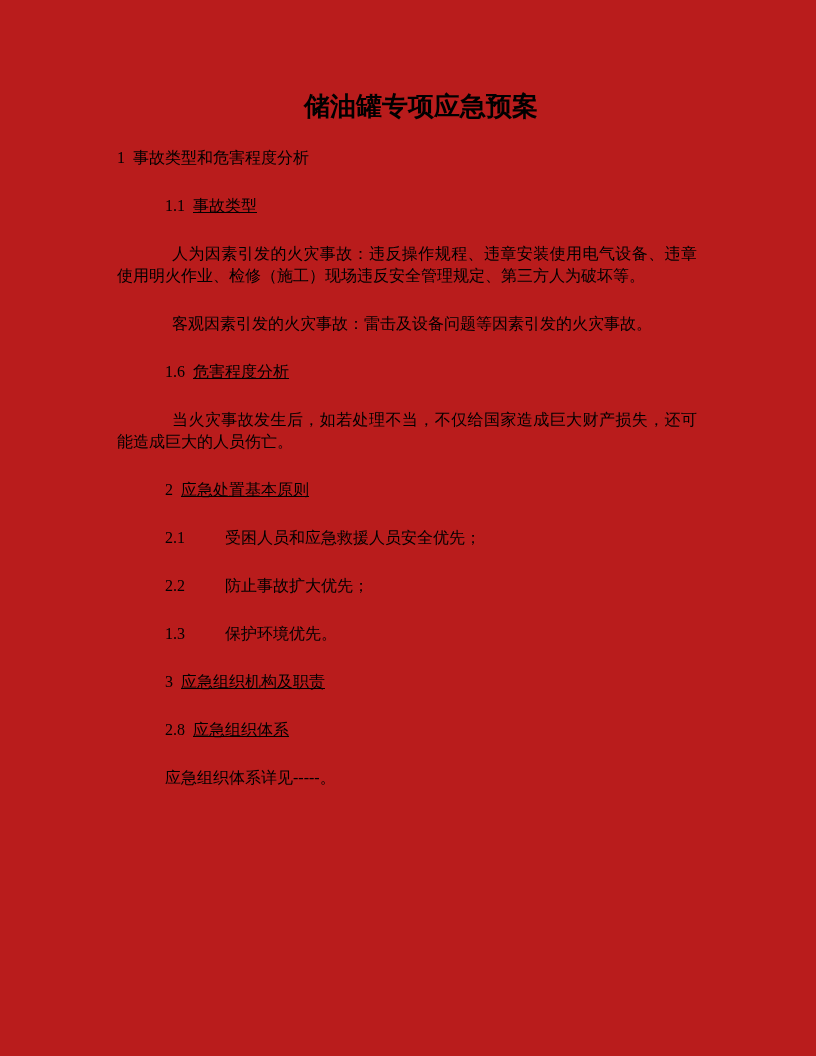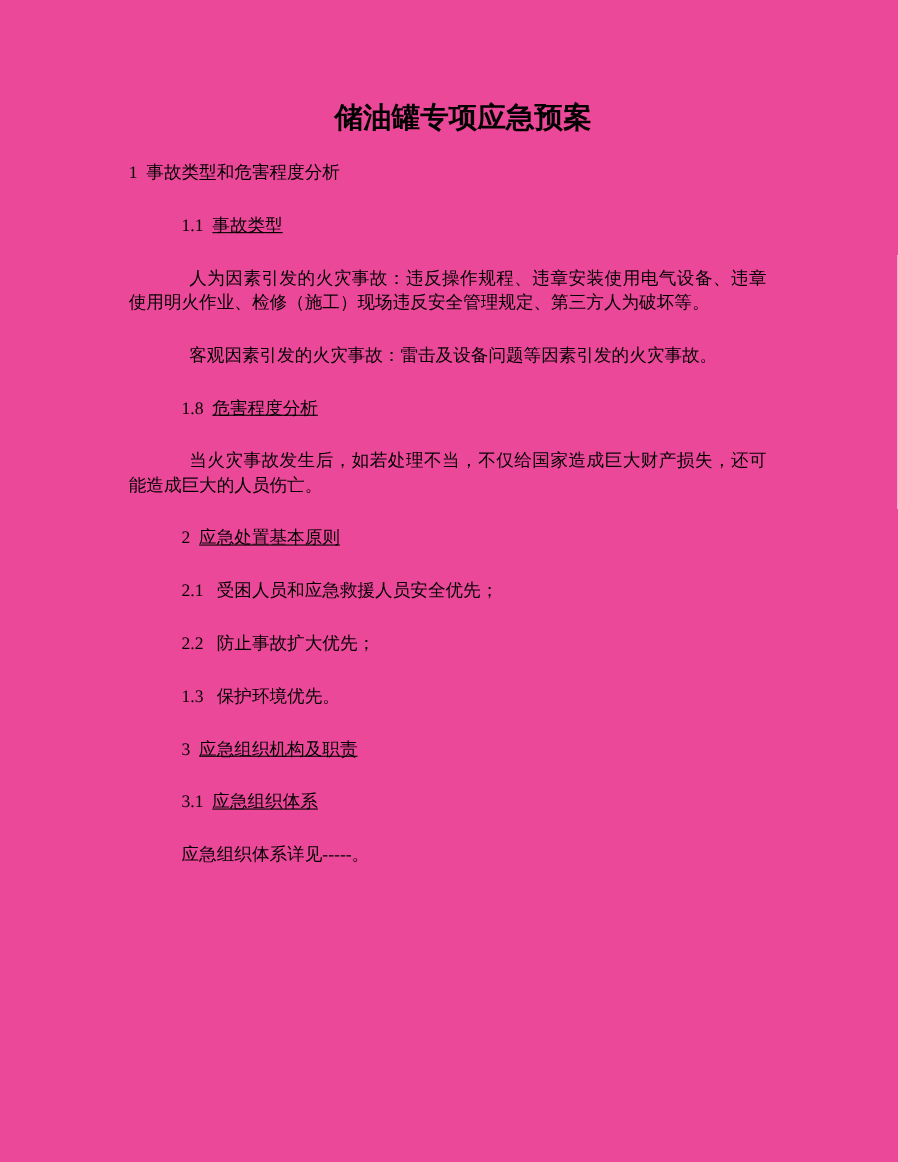--- a/index.html
+++ b/index.html
@@ -14,21 +14,21 @@
     font-family: "Liberation Serif", "DejaVu Serif", serif;
     font-size: 16px;
     line-height: 22px;
   }
   .page {
     box-sizing: border-box;
     width: 816px;
     height: 1056px;
     padding: 92px 119px 0 117px;
     overflow: hidden;
-    background: #ec4899;
+    background: #b91c1c;
   }
   .doc-title {
     font-size: 26px;
     line-height: 30px;
     font-weight: bold;
     text-align: center;
     padding-left: 28px;
     margin: 0 0 25px 0;
     white-space: nowrap;
   }
@@ -39,35 +39,35 @@
   .h2   { padding-left: 48px; text-decoration: underline; }
   .item { padding-left: 48px; }
   .plain{ padding-left: 48px; }
   .para {
     text-align: justify;
     text-justify: inter-ideograph;
     text-indent: 55px;
   }
   .num  { display: inline-block; }
   .gap8  { margin-right: 8px; }
-  .gap24 { margin-right: 12px; }
+  .gap24 { margin-right: 40px; }
 </style>
 </head>
 <body>
 
 <div class="page">
   <div class="doc-title">储油罐专项应急预案</div>
   <div id="doc-body">
       <div class="block h1"><span class="num gap8">1</span><span>事故类型和危害程度分析</span></div>
       <div class="block h2"><span class="num gap8">1.1</span><span>事故类型</span></div>
       <div class="block para"><span>人为因素引发的火灾事故：违反操作规程、违章安装使用电气设备、违章使用明火作业、检修（施工）现场违反安全管理规定、第三方人为破坏等。</span></div>
       <div class="block para"><span>客观因素引发的火灾事故：雷击及设备问题等因素引发的火灾事故。</span></div>
-      <div class="block h2"><span class="num gap8">1.8</span><span>危害程度分析</span></div>
+      <div class="block h2"><span class="num gap8">1.6</span><span>危害程度分析</span></div>
       <div class="block para"><span>当火灾事故发生后，如若处理不当，不仅给国家造成巨大财产损失，还可能造成巨大的人员伤亡。</span></div>
       <div class="block h2"><span class="num gap8">2</span><span>应急处置基本原则</span></div>
       <div class="block item"><span class="num gap24">2.1</span><span>受困人员和应急救援人员安全优先；</span></div>
       <div class="block item"><span class="num gap24">2.2</span><span>防止事故扩大优先；</span></div>
       <div class="block item"><span class="num gap24">1.3</span><span>保护环境优先。</span></div>
       <div class="block h2"><span class="num gap8">3</span><span>应急组织机构及职责</span></div>
-      <div class="block h2"><span class="num gap8">3.1</span><span>应急组织体系</span></div>
+      <div class="block h2"><span class="num gap8">2.8</span><span>应急组织体系</span></div>
       <div class="block plain"><span>应急组织体系详见-----。</span></div>
     </div>
 </div>
 
 </body></html>

